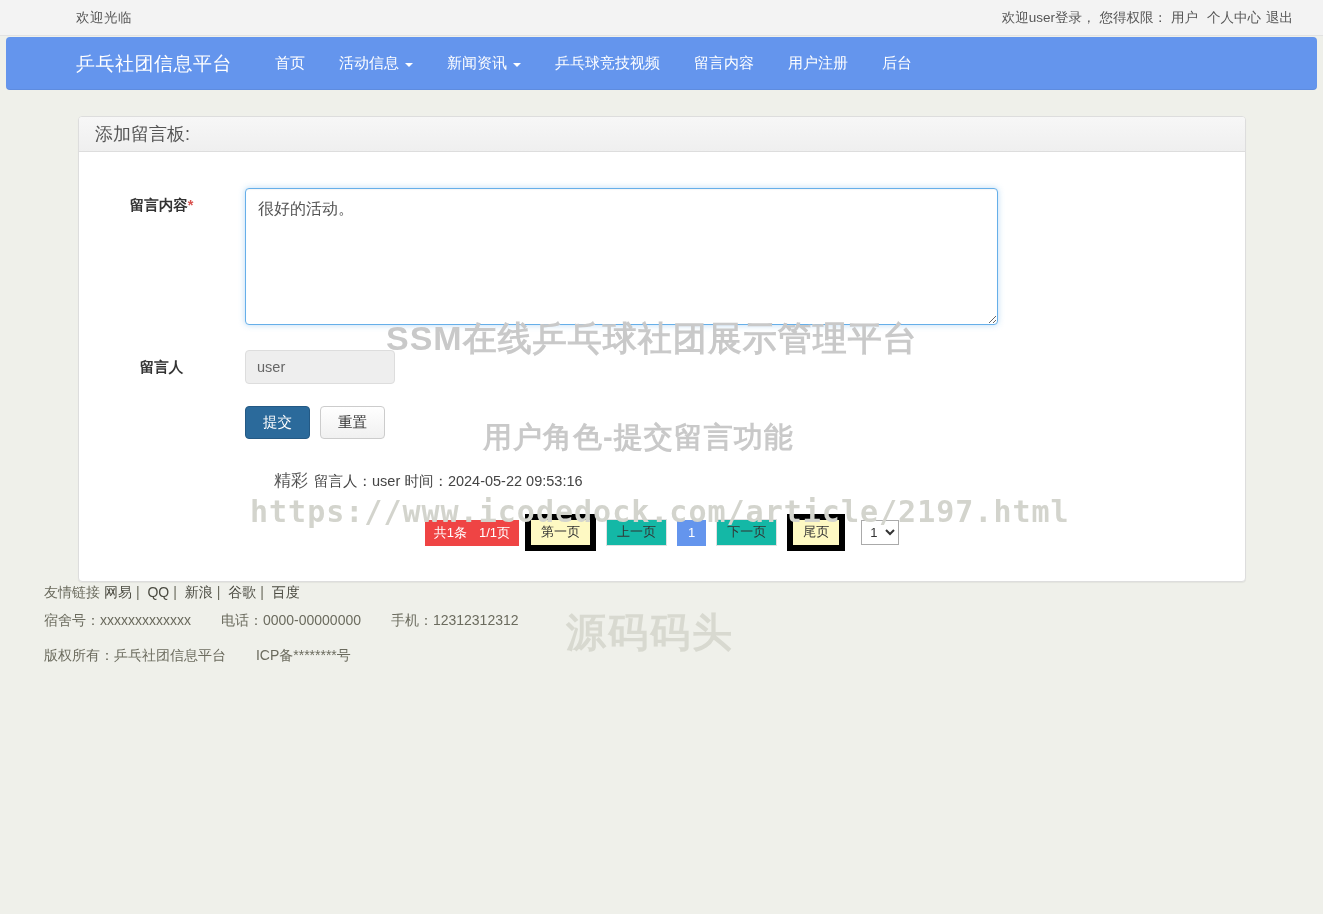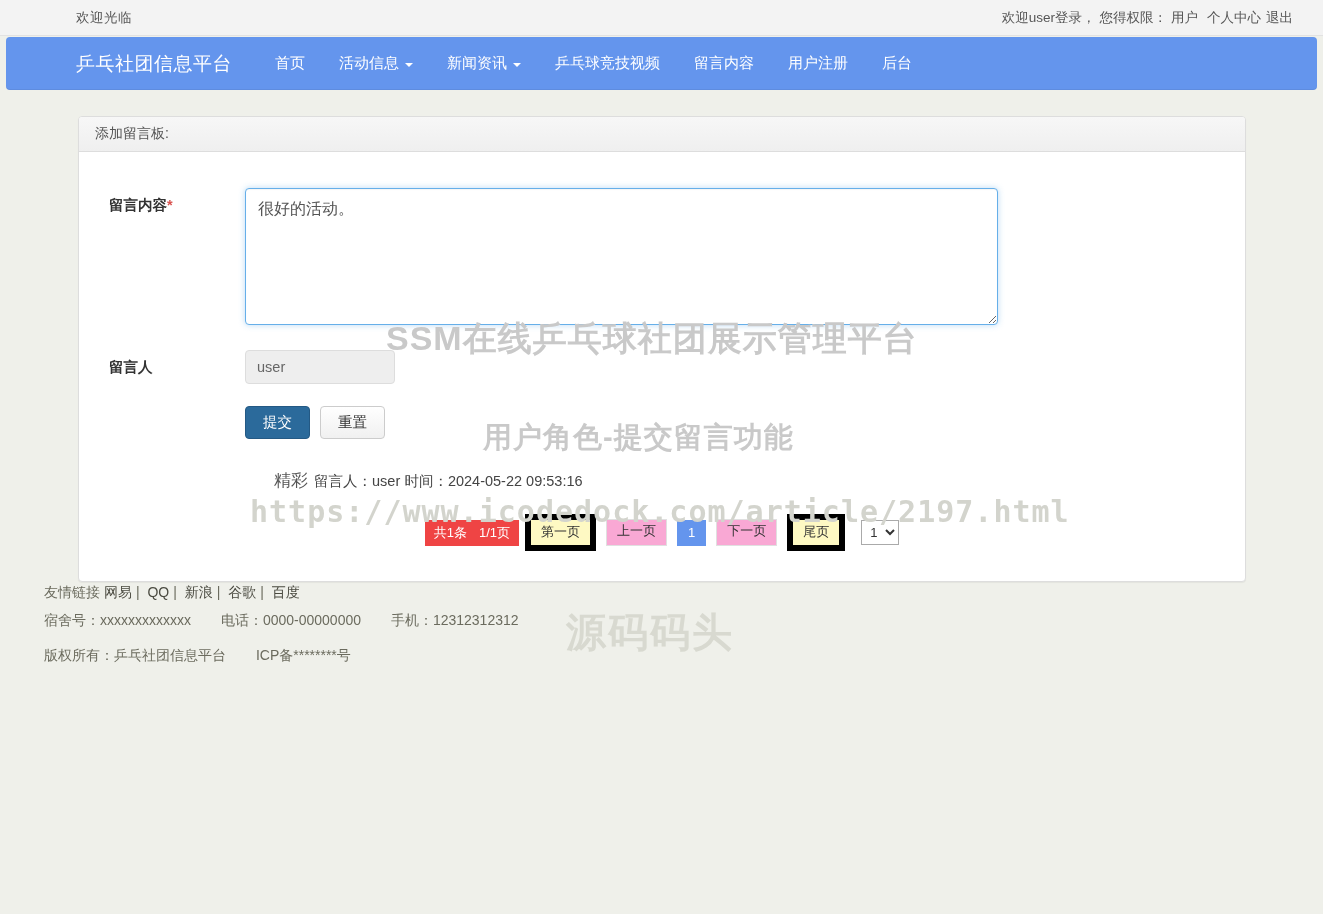--- a/index.html
+++ b/index.html
@@ -98,37 +98,37 @@
     box-shadow: 0 1px 1px rgba(0,0,0,.05);
   }
   .panel-heading {
     height: 35px;
     background: linear-gradient(to bottom, #f7f7f7, #efefef);
     border-bottom: 1px solid #ddd;
     border-radius: 3px 3px 0 0;
     display: flex;
     align-items: center;
     padding-left: 16px;
-    font-size: 14px;
+    font-size: 18px;
     color: #555;
   }
   .panel-body {
     padding: 36px 0 30px 0;
     min-height: 385px;
   }
 
   
   .form-row {
     display: flex;
     align-items: flex-start;
     margin-bottom: 22px;
   }
   .form-label {
     width: 105px;
-    text-align: left;
+    text-align: center;
     padding-top: 8px;
     font-size: 14.5px;
     color: #333;
     font-weight: 600;
     margin-left: 30px;
     white-space: nowrap;
   }
   .req { color: #d9534f; font-weight: 700; }
   .form-control-wrap { margin-left: 31px; }
 
@@ -213,23 +213,22 @@
     border: 6px solid #000000;
     background: #fef9c3;
     padding: 4px 10px;
     color: #333;
     text-decoration: none;
     line-height: 1.3;
     margin: 0 4px;
     cursor: pointer;
   }
   .pg-btn.gray {
-    background: #f9a8d4;
+    background: #14b8a6;
     border: 1px solid #e0e0e0;
-    font-family: Liberation Mono, monospace;
   }
   .pg-cur {
     background: #6495ed;
     color: #fff;
     padding: 5px 11px;
     margin: 0 4px;
     line-height: 1.2;
   }
   select.pg-select {
     margin-left: 10px;

